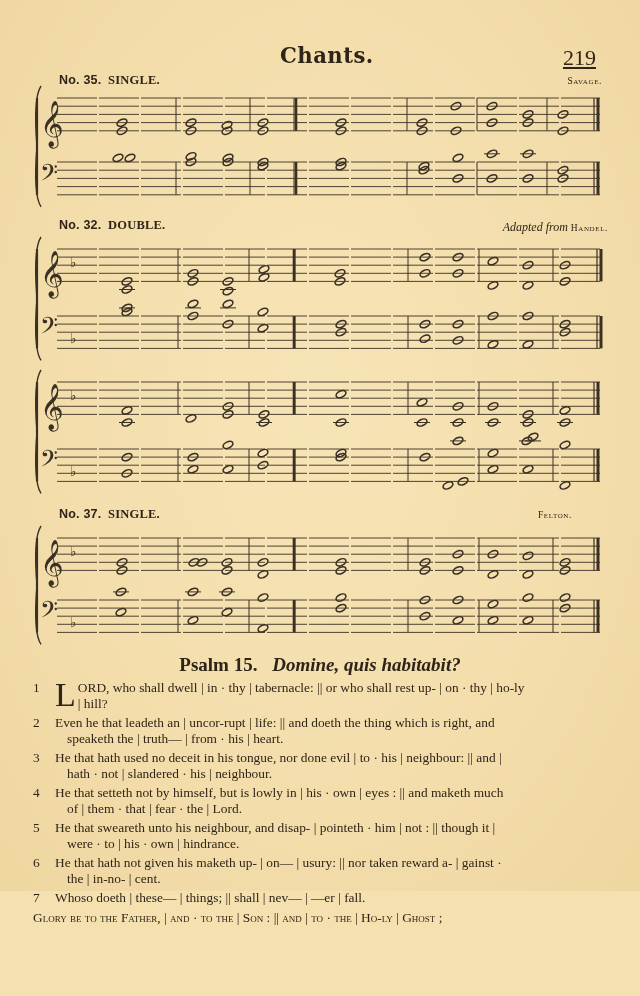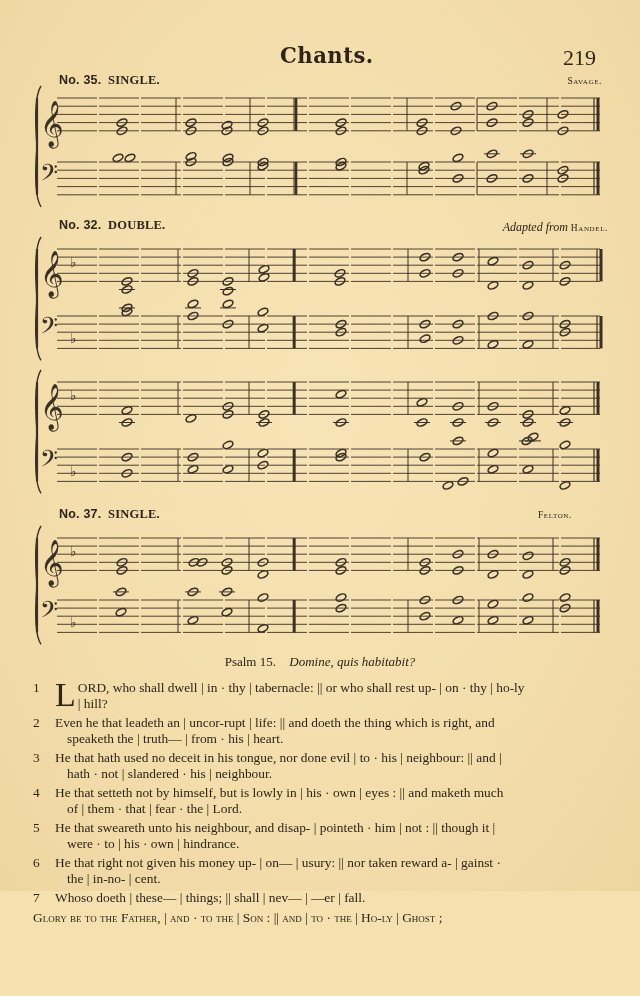--- a/index.html
+++ b/index.html
@@ -15,38 +15,38 @@
     background: radial-gradient(ellipse at 50% 45%, #f7e4b6 0%, #f3ddab 60%, #eed6a0 100%);
   }
   .running-title {
     position: absolute; left: 280px; top: 41px;
     font-family: "DejaVu Serif", serif; font-size: 23px; font-weight: bold;
     letter-spacing: 0.5px; color: #2e2418;
     transform: scaleX(0.92); transform-origin: left;
   }
   .page-number {
     position: absolute; left: 563px; top: 45px;
-    font-size: 22px; color: #2e2418;
+    font-size: 22px; color: #2e2418; text-decoration: underline;
   }
   .chant-heading {
     position: absolute; left: 51px;
     font-family: "Liberation Serif", serif; font-size: 12.5px; font-weight: bold;
     letter-spacing: 0.2px;
     padding-left: 8px;
   }
   .chant-heading .num { font-family: "Liberation Sans", sans-serif; font-weight: bold; font-size: 12.5px; }
   .composer {
     position: absolute; font-size: 9.5px; letter-spacing: 0.6px;
     font-variant: small-caps; text-align: right;
   }
   .composer .ital { font-style: italic; font-variant: normal; font-size: 12px; letter-spacing: 0; margin-top: 16px; }
   svg.music { position: absolute; left: 0; top: 0; }
   .psalm-title {
     position: absolute; left: 0; width: 640px; top: 654px;
-    text-align: center; font-size: 13px;
+    text-align: center; font-size: 19px; font-weight: bold;
   }
   .psalm-title .latin { font-style: italic; margin-left: 10px; }
   .verses { position: absolute; left: 33px; top: 680px; width: 580px; font-size: 13.4px; line-height: 15.5px; }
   .verse { position: relative; padding-left: 22px; margin-bottom: 4px; }
   .verse .vnum { position: absolute; left: 0; top: 0; }
   .verse .cont { display: block; padding-left: 12px; }
   .verse.dropcap .initial {
     float: left; font-size: 34px; line-height: 28px; margin-right: 2px; margin-top: 1px;
   }
   .verse.dropcap .line1 { display: block; }
@@ -434,21 +434,21 @@
       <span>He that setteth not by himself, but is lowly in | his · own | eyes : || and maketh much</span>
       <span class="cont">of | them · that | fear · the | Lord.</span>
     </div>
     <div class="verse">
       <span class="vnum">5</span>
       <span>He that sweareth unto his neighbour, and disap- | pointeth · him | not : || though it |</span>
       <span class="cont">were · to | his · own | hindrance.</span>
     </div>
     <div class="verse">
       <span class="vnum">6</span>
-      <span>He that right not given his money up- | on— | usury: || nor taken reward a- | gainst ·</span>
+      <span>He that hath not given his maketh up- | on— | usury: || nor taken reward a- | gainst ·</span>
       <span class="cont">the | in-no- | cent.</span>
     </div>
     <div class="verse">
       <span class="vnum">7</span>
       <span>Whoso doeth | these— | things; || shall | nev— | —er | fall.</span>
     </div>
     <div class="doxology">
       <span class="sc">Glory be to the Father, | and · to the | Son : || and | to · the | Ho-ly | Ghost ;</span>
     </div>
   </div>

